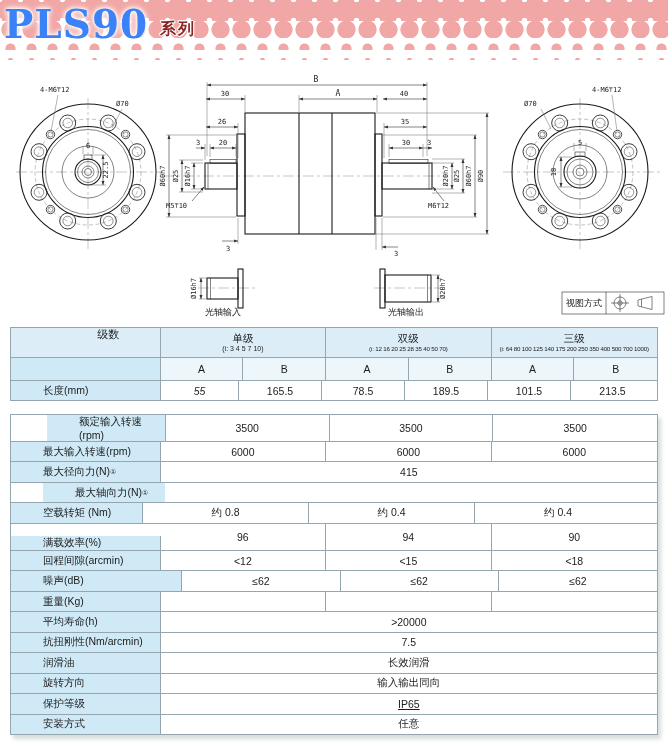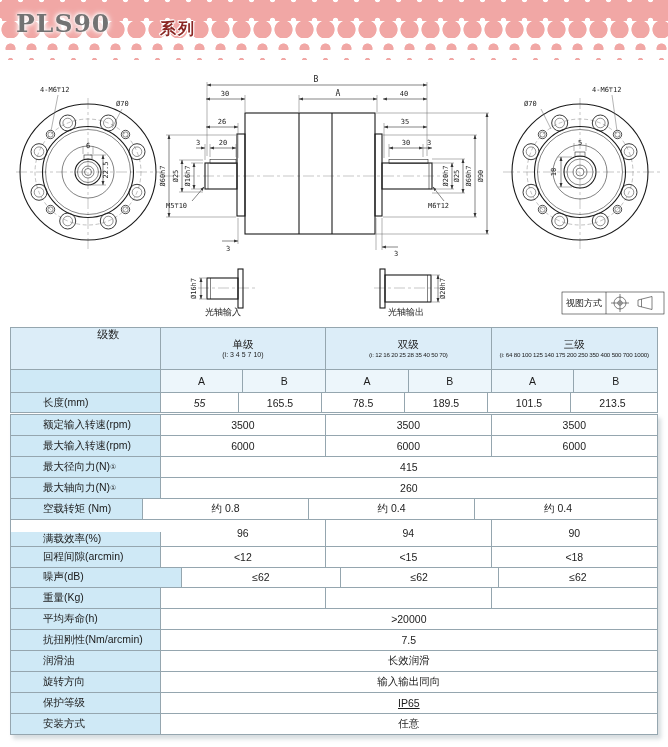--- a/index.html
+++ b/index.html
@@ -23,23 +23,23 @@
       background-size:21px 21px;background-position:10px 10px}
   .s2{height:17px;
       background-image:radial-gradient(circle,var(--pink) 8.7px,rgba(255,255,255,0) 9.5px);
       background-size:21px 21px;background-position:0 -2px}
   .s3{height:12px;
       background-image:radial-gradient(circle,var(--pink) 4.7px,rgba(255,255,255,0) 5.4px);
       background-size:21px 21px;background-position:0 0}
   .s4{height:10px;
       background-image:radial-gradient(circle,var(--pink) 2.3px,rgba(255,255,255,0) 3px);
       background-size:21px 21px;background-position:0 0}
-  .title{position:absolute;left:16px;top:2px;
-    font-family:"DejaVu Serif",serif;font-weight:bold;font-size:25px;line-height:44px;
-    color:#737373;letter-spacing:1px;
+  .title{position:absolute;left:4px;top:2px;
+    font-family:"DejaVu Serif",serif;font-weight:bold;font-size:39px;line-height:44px;
+    color:#3b82f6;letter-spacing:1px;
     text-shadow:0 0 3px #fff,0 0 5px #fff,0 0 7px #fff}
   .badge{position:absolute;left:160px;top:19px;font-size:16px;font-weight:bold;
     color:#8a2724;letter-spacing:2px;
     text-shadow:1px 0 0 #fff,-1px 0 0 #fff,0 1px 0 #fff,0 -1px 0 #fff,1px 1px 0 #fff,-1px -1px 0 #fff}
 
   
   .drawing{position:absolute;left:0;top:60px}
   .ol{stroke:#1b1b1b;stroke-width:1.1;fill:none}
   .tl{stroke:#1b1b1b;stroke-width:.55;fill:none}
   .cl{stroke:#8d8d8d;stroke-width:.5;stroke-dasharray:11 3 3 3;fill:none}
@@ -63,21 +63,21 @@
         border-right:1px solid var(--bd);font-size:10.5px;overflow:hidden}
   .cell:last-child{border-right:none}
   .lbl{background:var(--lblbg);justify-content:flex-start;padding-left:32px}
   .lbl.stage{padding-left:46px;font-size:11px}
   .hc{background:var(--hdrbg);flex-direction:column;line-height:1.25}
   .sub{background:var(--subbg)}
   .gname{font-size:10.5px}
   .gratio{font-size:7px;white-space:nowrap}
   .gratio.long{font-size:6.2px;letter-spacing:-.2px}
   sup{font-size:7px;vertical-align:super;line-height:0}
-  .r1{height:42px}.r2{height:23px}.r3{height:19px}
+  .r1{height:30px}.r2{height:23px}.r3{height:19px}
 </style>
 </head>
 <body>
 
 <div class="page">
 
   <div class="hdr">
     <div class="strip s1"></div>
     <div class="strip s2"></div>
     <div class="strip s3"></div>
@@ -365,38 +365,37 @@
         <div class="cell " style="width: 83px;">165.5</div>
         <div class="cell " style="width: 83px;">78.5</div>
         <div class="cell " style="width: 83px;">189.5</div>
         <div class="cell " style="width: 83px;">101.5</div>
         <div class="cell " style="width: 83px;">213.5</div>
       </div>
     </div>
 
   <div class="tbl tbl2" id="tbl2">
       <div class="t-row ">
-        <div class="cell lbl" style="width: 150px;">额定输入转速(rpm)</div>
+        <div class="cell lbl" style="width: 120px; margin-left: 36px;">额定输入转速(rpm)</div>
         <div class="cell " style="width: 166px;">3500</div>
         <div class="cell " style="width: 166px;">3500</div>
         <div class="cell " style="width: 166px;">3500</div>
       </div>
       <div class="t-row ">
         <div class="cell lbl" style="width: 150px;">最大输入转速(rpm)</div>
         <div class="cell " style="width: 166px;">6000</div>
         <div class="cell " style="width: 166px;">6000</div>
         <div class="cell " style="width: 166px;">6000</div>
       </div>
       <div class="t-row ">
         <div class="cell lbl" style="width: 150px;">最大径向力(N)<sup>①</sup></div>
         <div class="cell " style="width: 498px;">415</div>
       </div>
       <div class="t-row ">
-        <div class="cell lbl" style="width: 150px;">最大轴向力(N)<sup>①</sup></div>
-        <div class="cell " style="width: 498px;">260</div>
+        <div class="cell lbl" style="width: 122px; margin-left: 32px;">最大轴向力(N)<sup>①</sup></div>
       </div>
       <div class="t-row ">
         <div class="cell lbl" style="width: 132px;">空载转矩 (Nm)</div>
         <div class="cell " style="width: 166px;">约 0.8</div>
         <div class="cell " style="width: 166px;">约 0.4</div>
         <div class="cell " style="width: 166px;">约 0.4</div>
       </div>
       <div class="t-row ">
         <div class="cell lbl" style="width: 150px; margin-top: 12px;">满载效率(%)</div>
         <div class="cell " style="width: 166px;">96</div>

